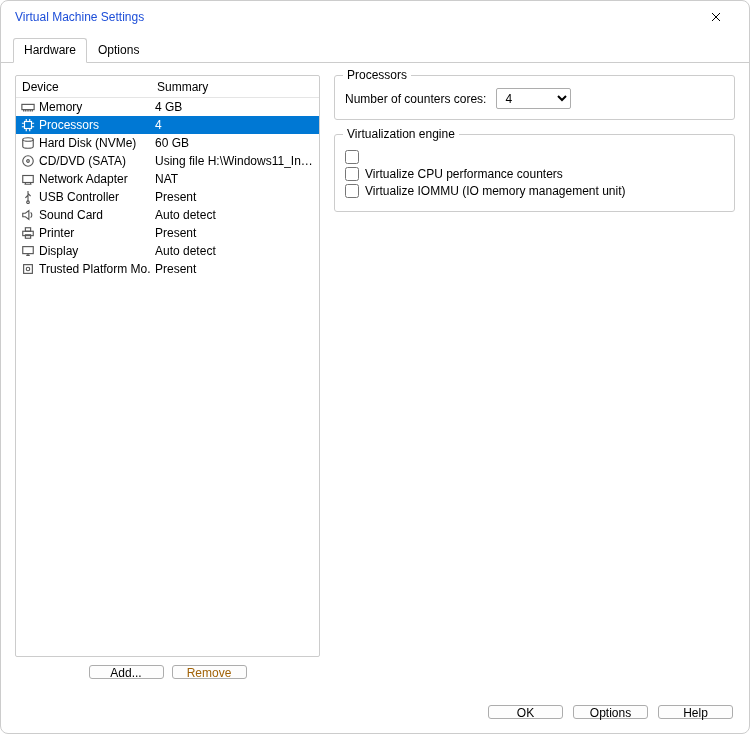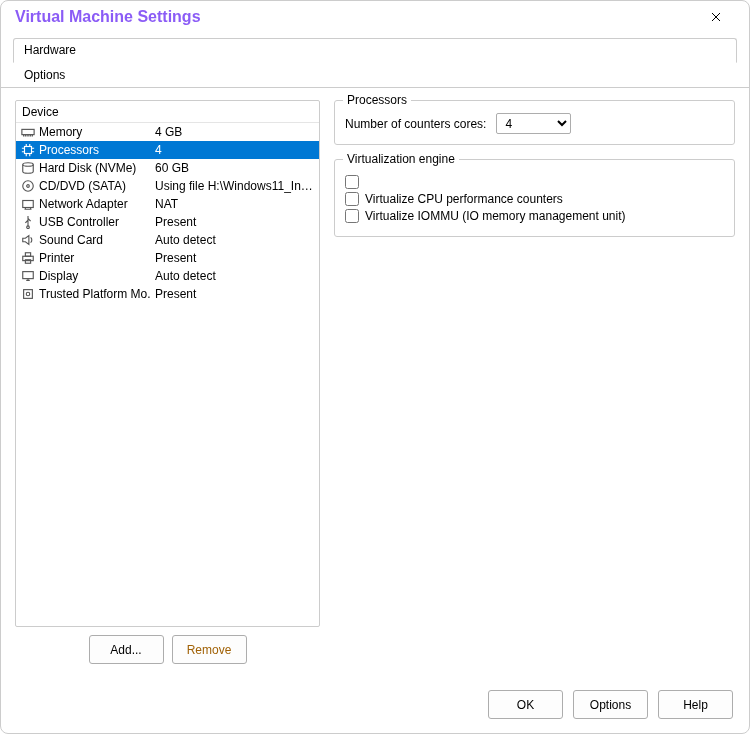--- a/index.html
+++ b/index.html
@@ -1,25 +1,25 @@
 <!DOCTYPE html>
 <html><head>
 <meta charset="utf-8">
 <style>
 * { box-sizing: border-box; margin: 0; padding: 0; font-family: "Segoe UI", Tahoma, sans-serif; font-size: 12px; }
 body { background: #fff; width: 750px; height: 734px; display: flex; flex-direction: column; border: 1px solid #ccc; border-radius: 8px; overflow: hidden; }
 
 
 .titlebar { height: 32px; display: flex; align-items: center; padding: 0 10px 0 14px; }
-.titlebar .title { font-size: 16px; color: #8b5cf6; flex: 1; font-weight: bold; }
+.titlebar .title { font-size: 12px; color: #1d4ed8; flex: 1; }
 .titlebar .close { width: 46px; height: 30px; display:flex; align-items:center; justify-content:center; cursor:pointer; }
 .titlebar .close svg { width: 10px; height: 10px; }
 
 
-.tabs { display:flex; padding: 0 12px; border-bottom: 1px solid #ccc; margin-top: 4px; flex-direction: column; }
+.tabs { display:flex; padding: 0 12px; border-bottom: 1px solid #ccc; margin-top: 4px; }
 .tab { padding: 4px 10px 5px; border: 1px solid transparent; cursor: pointer; color: #000; position: relative; top: 1px; }
 .tab.active { border: 1px solid #ccc; border-bottom: 1px solid #fff; background:#fff; border-radius: 3px 3px 0 0; }
 
 
 .content { flex:1; display:flex; padding: 12px 14px 8px; gap: 14px; overflow:hidden; }
 
 
 .left { width: 305px; display:flex; flex-direction:column; }
 .device-list { flex:1; border:1px solid #ccc; border-radius:2px; overflow:hidden; }
 .head-row { display:flex; height:22px; align-items:center; border-bottom:1px solid #e5e5e5; }
@@ -31,21 +31,21 @@
 .row.selected { background:#0078d4; color:#fff; }
 .row .cell { padding:0 4px; white-space:nowrap; overflow:hidden; text-overflow:ellipsis; }
 .row .cell-dev { width:135px; display:flex; align-items:center; gap:4px; }
 .row .cell-sum { flex:1; }
 .icon { width:15px; height:15px; display:inline-flex; align-items:center; justify-content:center; flex-shrink:0; }
 .icon svg { width:14px; height:14px; stroke:#555; fill:none; stroke-width:1.3; }
 .row.selected .icon svg { stroke:#fff; }
 
 
 .left-buttons { display:flex; justify-content:center; gap:8px; padding:8px 0; }
-.btn { min-width:75px; height:29px; border:1px solid #adadad; background:#fdfdfd; border-radius:3px; cursor:pointer; font-size:12px; padding:0 8px; }
+.btn { min-width:75px; height:14px; border:1px solid #adadad; background:#fdfdfd; border-radius:3px; cursor:pointer; font-size:12px; padding:0 8px; }
 .btn:disabled { color:#a16207; cursor:default; }
 
 
 .right { flex:1; display:flex; flex-direction:column; gap:14px; }
 .groupbox { border:1px solid #ccc; border-radius:3px; padding:12px 10px 10px; position:relative; }
 .groupbox .legend { position:absolute; top:-8px; left:8px; background:#fff; padding:0 4px; color:#000; }
 .gb-row { display:flex; align-items:center; gap:10px; }
 .gb-row label { color:#000; }
 select { height:21px; border:1px solid #adadad; border-radius:2px; padding:0 4px; min-width:75px; font-size:12px; background:#fff; }
 .chk-row { display:flex; align-items:center; gap:6px; margin:3px 0; }
@@ -70,20 +70,21 @@
 <div class="tabs">
   <div class="tab active">Hardware</div>
   <div class="tab">Options</div>
 </div>
 
 <div class="content">
   <div class="left">
     <div class="device-list">
       <div class="head-row">
         <div class="col col-dev">Device</div>
+        <div class="col col-sum">Summary</div>
       </div>
       <div class="rows" id="device-rows">
           <div class="row">
     <div class="cell cell-dev">
       <span class="icon">
                 <svg viewBox="0 0 16 16">
                   <rect x="1" y="5" width="14" height="6" stroke="#555"></rect>
                   <path d="M3 11 v2 M5 11 v2 M7 11 v2 M9 11 v2 M11 11 v2 M13 11 v2" stroke="#555"></path>
                 </svg>
               </span>

